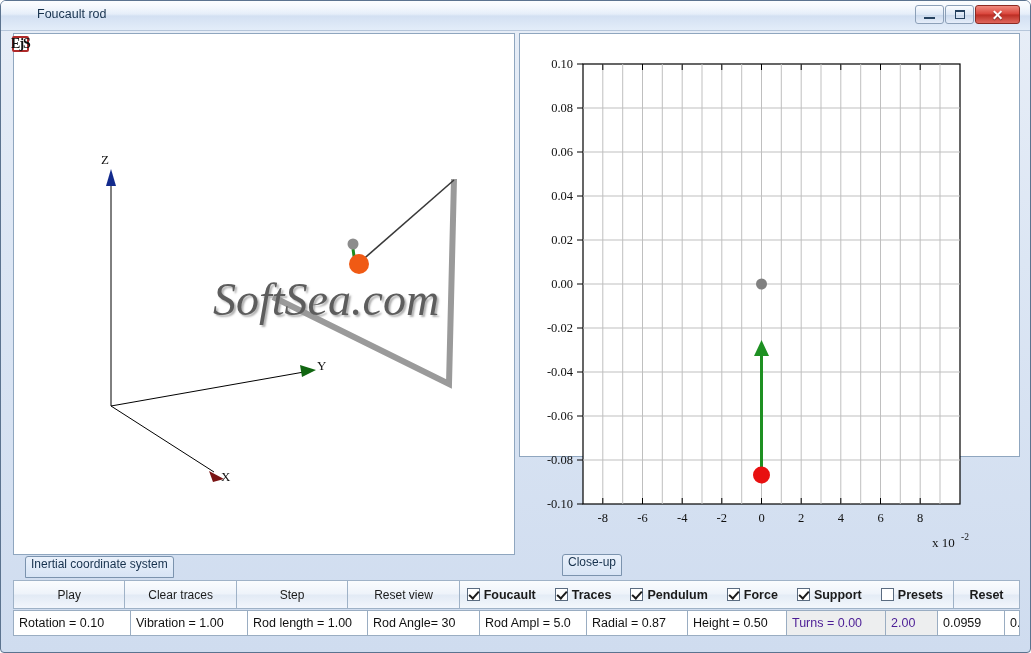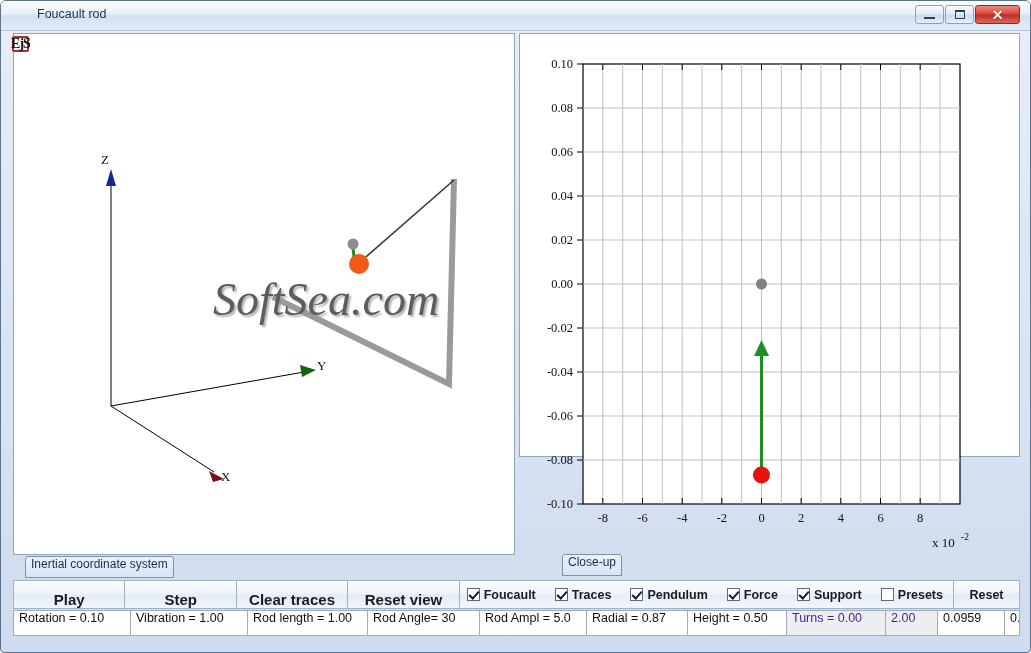--- a/index.html
+++ b/index.html
@@ -119,22 +119,22 @@
     position: absolute; left: 6px; top: 548px;
     width: 1007px; height: 29px;
     display: flex;
   }
   .tbtn {
     flex: 1 1 0;
     height: 29px;
     border: 1px solid #9fb2c7;
     border-left-width: 0;
     background: linear-gradient(to bottom,#fafcfe 0%,#eef3fa 48%,#e2eaf5 52%,#f2f6fc 100%);
-    font-size: 15px; font-weight: bold; color: #1b1b1b;
-    display: flex; align-items: flex-end; justify-content: center;
+    font-size: 12px; font-weight: normal; color: #1b1b1b;
+    display: flex; align-items: center; justify-content: center;
     cursor: default;
   }
   .tbtn:first-child { border-left-width: 1px; }
   #checkgroup {
     flex: 0 0 451px;
     height: 29px;
     border: 1px solid #9fb2c7;
     border-left-width: 0;
     background: linear-gradient(to bottom,#fafcfe,#eef3fa 48%,#e4ecf6 52%,#f3f7fc);
     display: flex; align-items: center;
@@ -178,21 +178,21 @@
     position: absolute; left: 6px; top: 578px;
     width: 1007px; height: 26px;
     display: flex;
   }
   .fld {
     height: 26px;
     border: 1px solid #9aadc2;
     border-left-width: 0;
     background: #ffffff;
     font-size: 12.5px; color: #111;
-    display: flex; 
+    display: flex; align-items: center;
     padding-left: 5px;
     overflow: hidden;
     white-space: nowrap;
   }
   .fld:first-child { border-left-width: 1px; }
   .fld.ro { background: #edeeef; color: #4c1d95; }
 
   
   #svg3d, #svgplot { position: absolute; left: 0; top: 0; display: block; }
 
@@ -376,24 +376,24 @@
       <div class="tab active" style="left:6px;margin-left:37px;">
         <span>Close-up</span>
       </div>
     </div>
 
     <div id="buttonrow">
       <div class="tbtn">
         <span>Play</span>
       </div>
       <div class="tbtn">
+        <span>Clear traces</span>
+      </div>
+      <div class="tbtn">
         <span>Step</span>
-      </div>
-      <div class="tbtn">
-        <span>Clear traces</span>
       </div>
       <div class="tbtn">
         <span>Reset view</span>
       </div>
 
       <div id="checkgroup">
         <label class="chk">
           <span class="cbox on"></span>
           <span>Foucault</span>
         </label>

